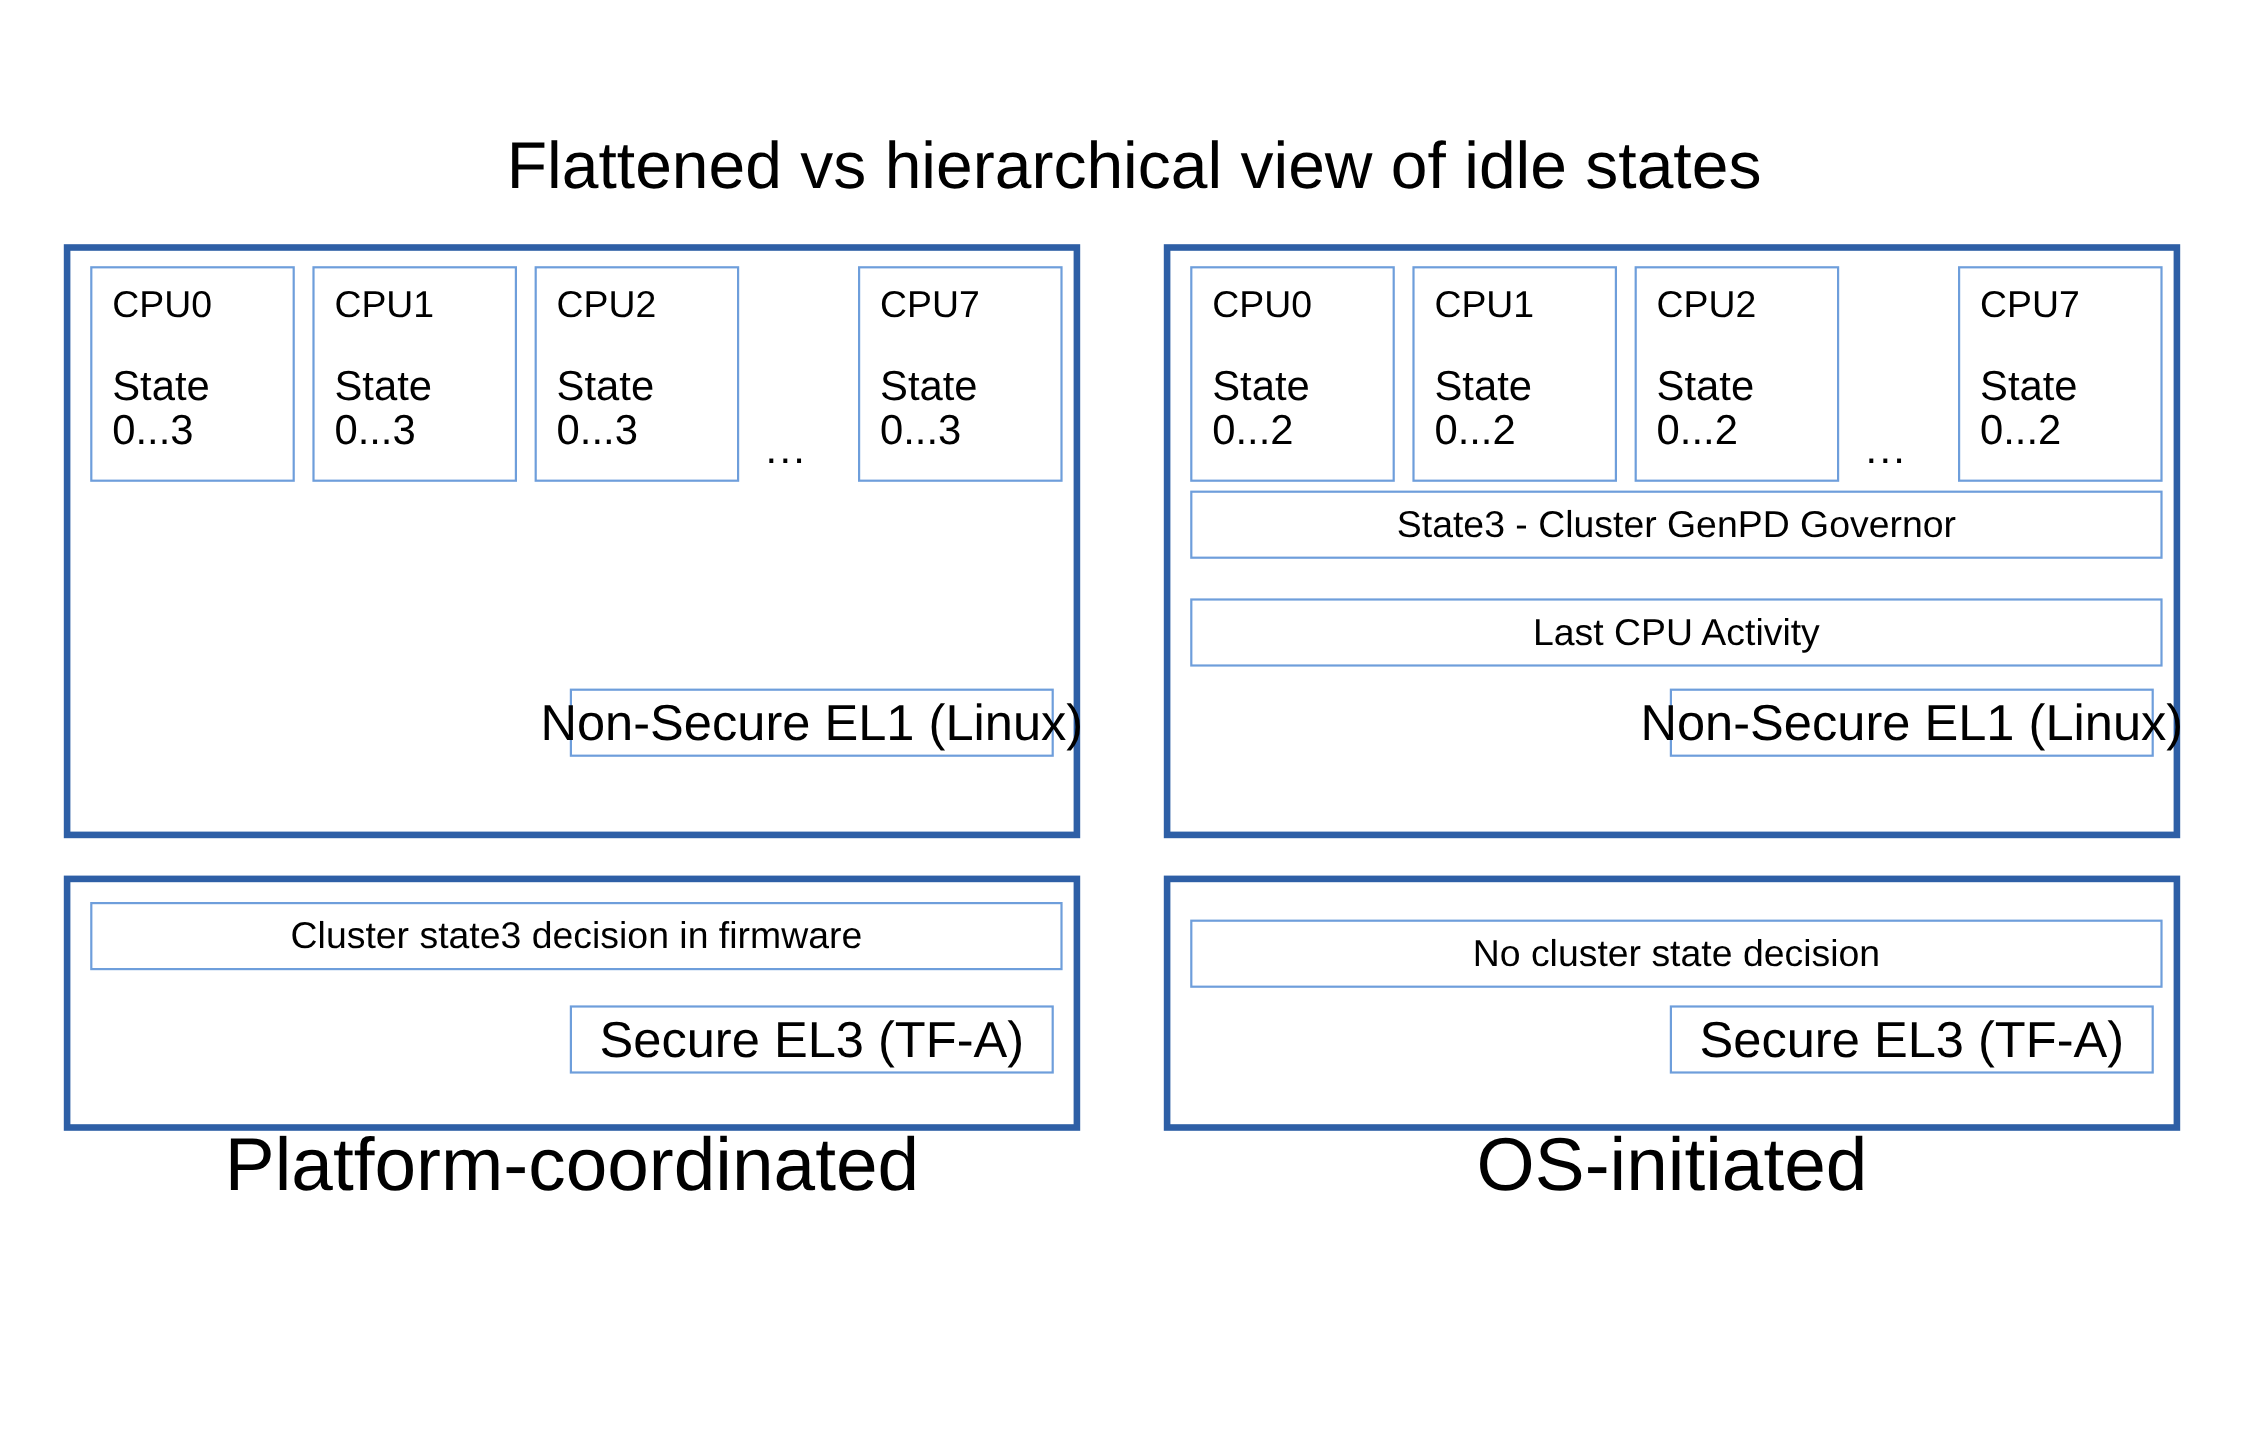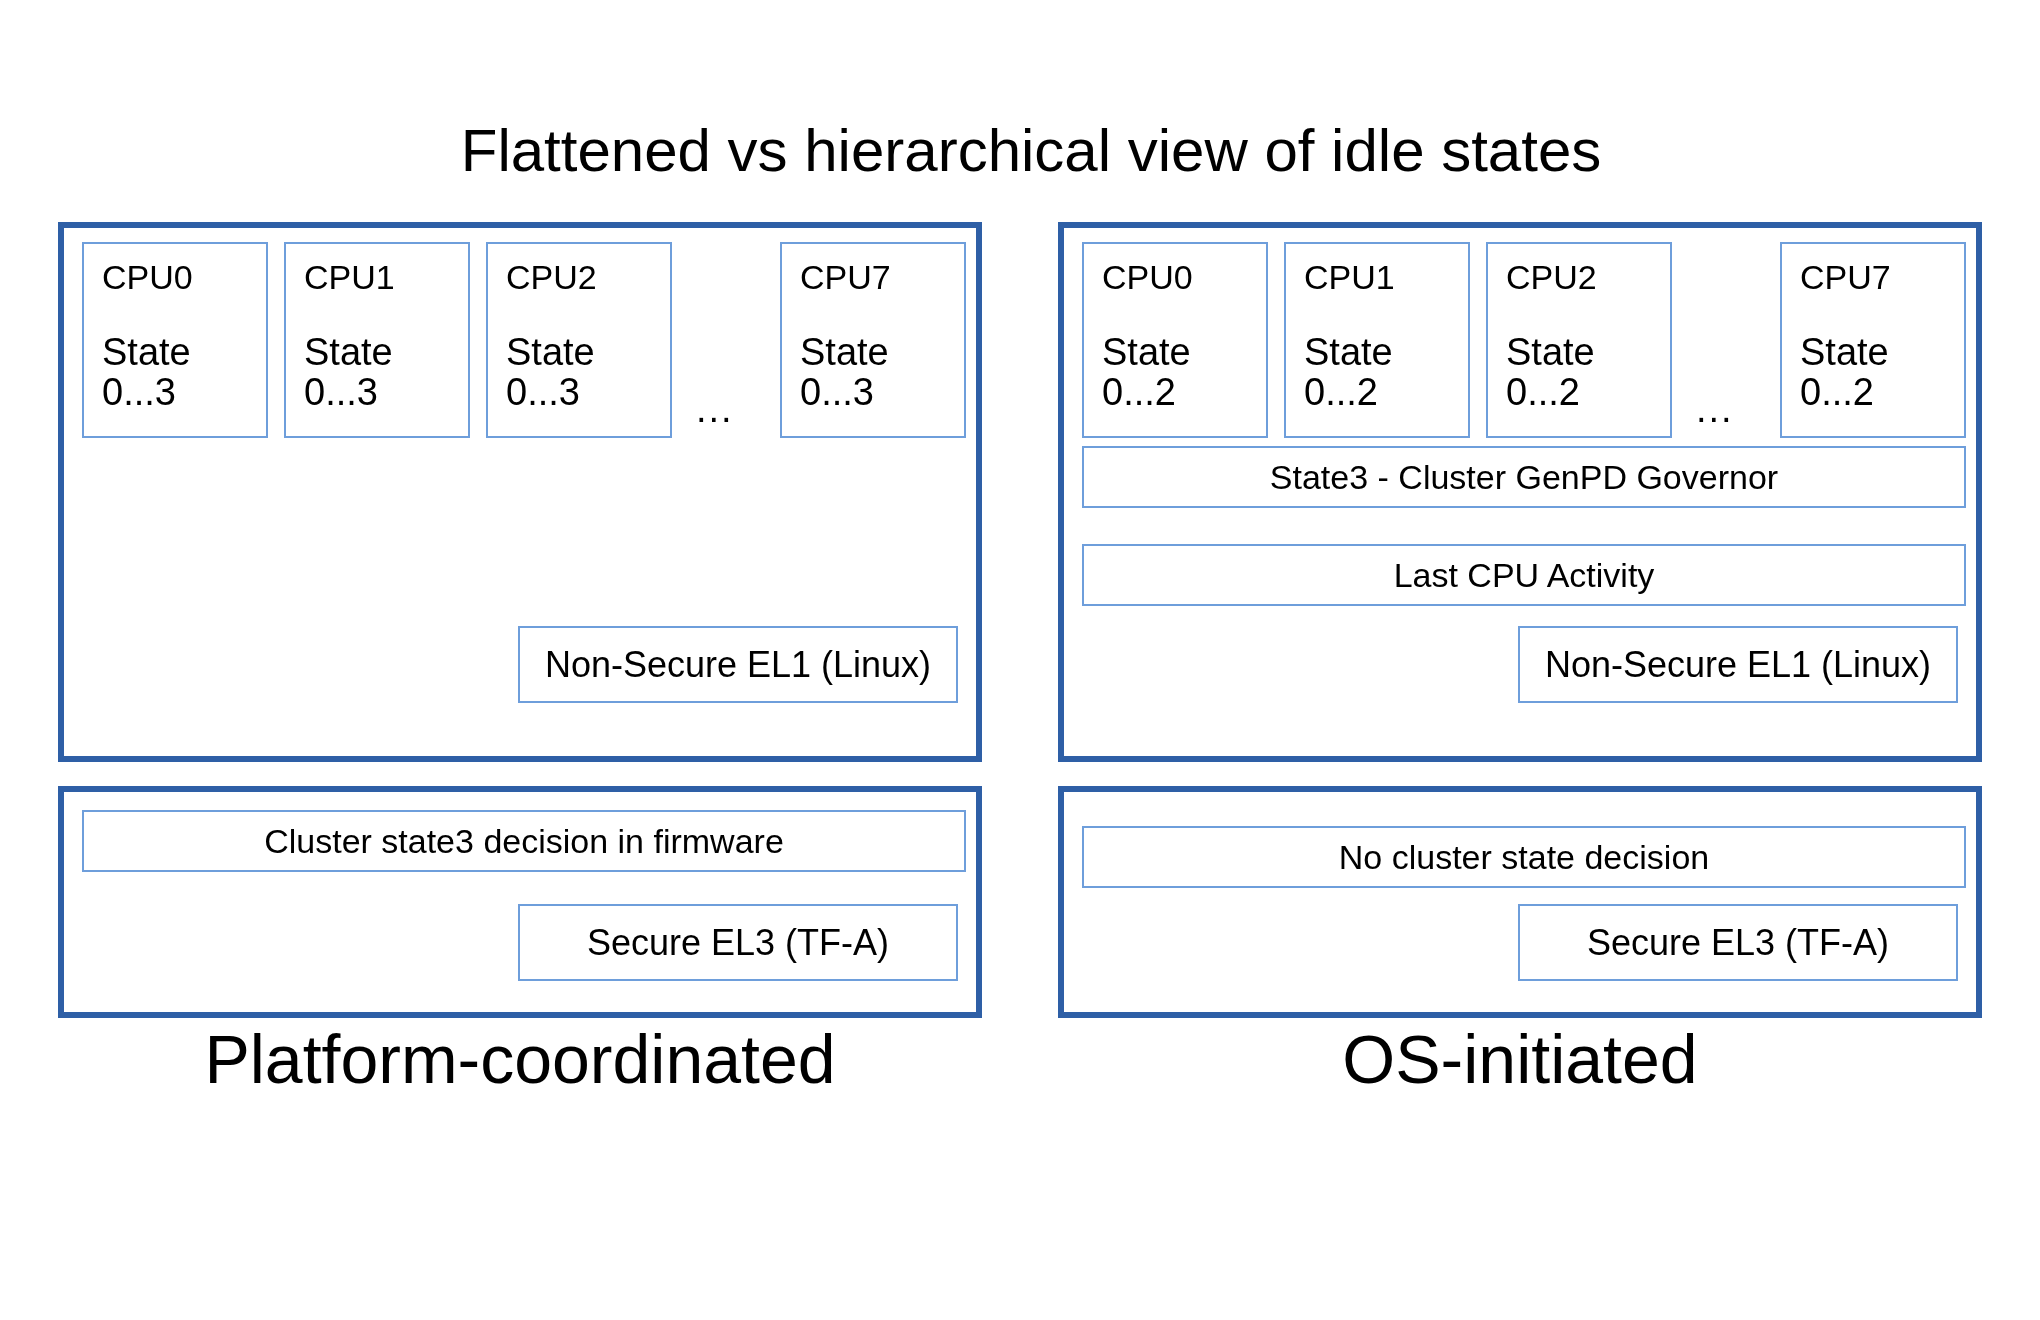--- a/index.html
+++ b/index.html
@@ -53,21 +53,21 @@
     position: relative;
     box-sizing: border-box;
     border: 6px solid #2E5FA6;
     background: #ffffff;
   }
   .panel-os {
     height: 540px;
   }
   .panel-fw {
     height: 232px;
-    margin-top: 24px;
+    margin-top: 34px;
   }
 
   
   .cpu-row {
     position: absolute;
     left: 18px;
     top: 14px;
     width: 754px;
     height: 196px;
   }
@@ -120,28 +120,28 @@
     font-size: 34px;
     line-height: 36px;
     white-space: nowrap;
   }
 
   
   .level-bar {
     position: absolute;
     right: 18px;
     width: 440px;
-    height: 77px;
+    height: 62px;
     box-sizing: border-box;
     border: 2px solid #6E9EDB;
     background: #ffffff;
     display: flex;
     align-items: center;
     justify-content: center;
-    font-size: 36px;
+    font-size: 46px;
     line-height: 36px;
     white-space: nowrap;
   }
 
   
   .caption {
     position: absolute;
     top: 1030px;
     width: 924px;
     text-align: center;

